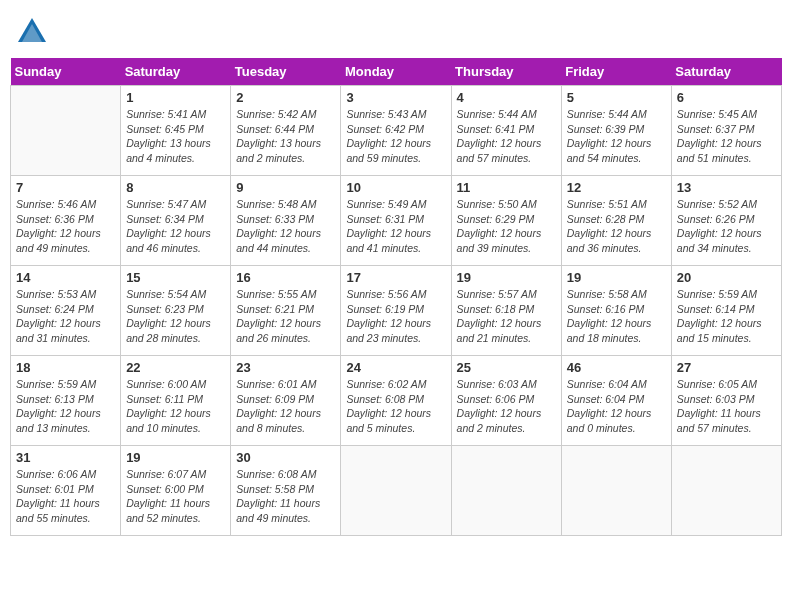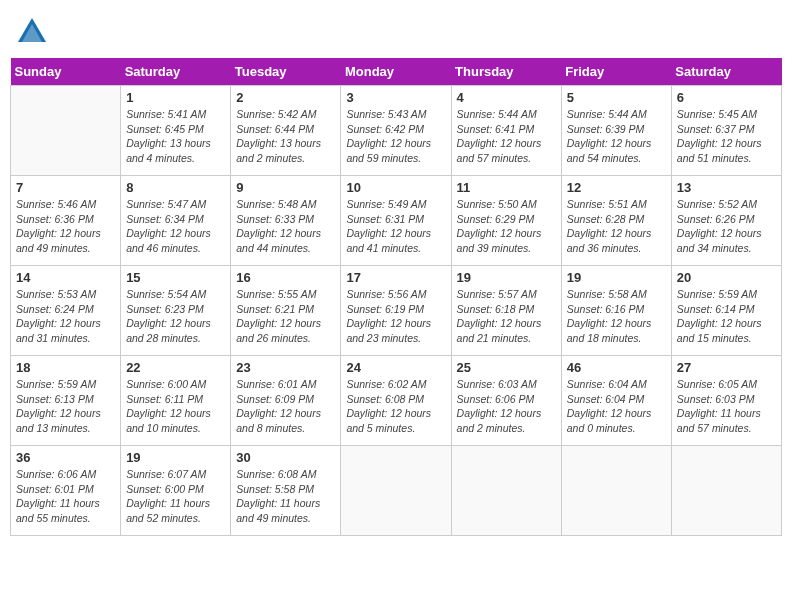--- a/index.html
+++ b/index.html
@@ -240,21 +240,21 @@
           <span class="day-number">46</span>
           <div class="day-info">Sunrise: 6:04 AM<br>Sunset: 6:04 PM<br>Daylight: 12 hours<br>and 0 minutes.</div>
         </td>
         <td>
           <span class="day-number">27</span>
           <div class="day-info">Sunrise: 6:05 AM<br>Sunset: 6:03 PM<br>Daylight: 11 hours<br>and 57 minutes.</div>
         </td>
       </tr>
       <tr>
         <td>
-          <span class="day-number">36</span>
+          <span class="day-number">31</span>
           <div class="day-info">Sunrise: 6:06 AM<br>Sunset: 6:01 PM<br>Daylight: 11 hours<br>and 55 minutes.</div>
         </td>
         <td>
           <span class="day-number">19</span>
           <div class="day-info">Sunrise: 6:07 AM<br>Sunset: 6:00 PM<br>Daylight: 11 hours<br>and 52 minutes.</div>
         </td>
         <td>
           <span class="day-number">30</span>
           <div class="day-info">Sunrise: 6:08 AM<br>Sunset: 5:58 PM<br>Daylight: 11 hours<br>and 49 minutes.</div>
         </td>

